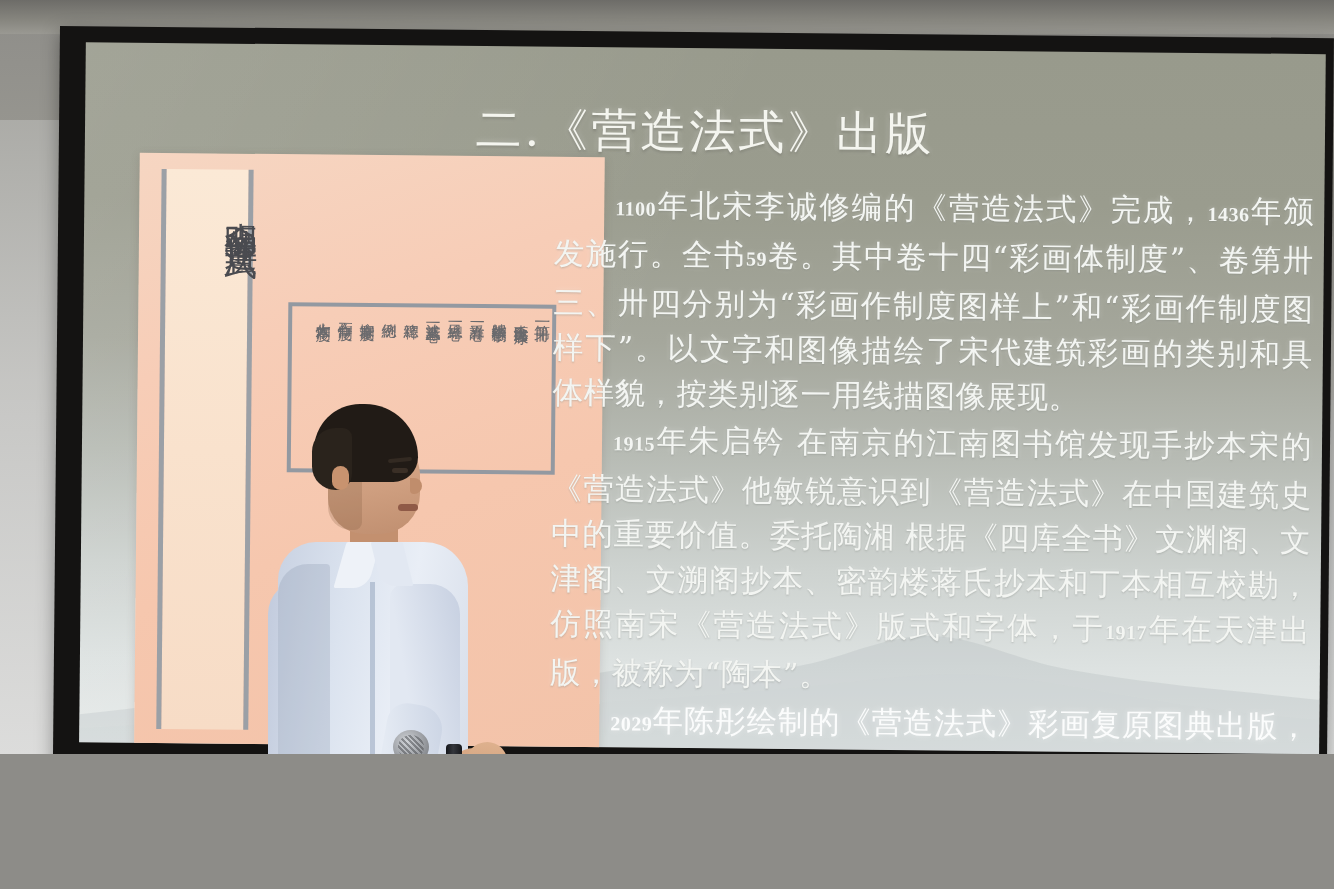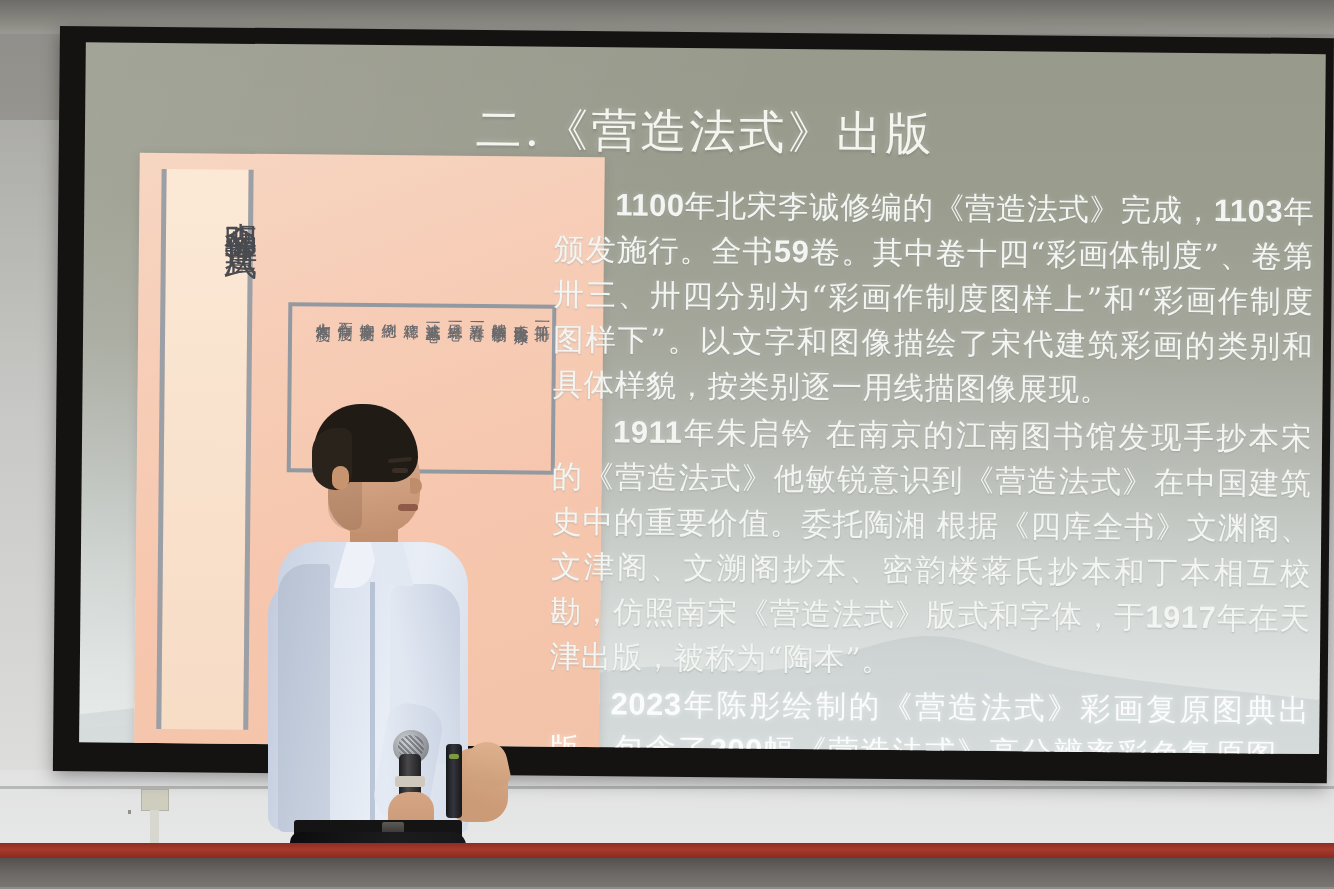--- a/index.html
+++ b/index.html
@@ -4,21 +4,21 @@
 <title>Lecture Slide Photo</title>
 <style>
   * { margin:0; padding:0; box-sizing:border-box; }
   html,body {
     width:1334px; height:889px; overflow:hidden;
     background:#8d8c88;
     font-family:"Liberation Serif", serif;
   }
 
   
-  #room { position:relative; width:1334px; height:887px; overflow:hidden; }
+  #room { position:relative; width:1334px; height:754px; overflow:hidden; }
 
   .wall-upper {
     position:absolute; left:0; top:0; width:1334px; height:420px;
     background:linear-gradient(180deg,#8e8d89 0%,#96958f 30%,#a9a8a2 70%,#b9b8b3 100%);
   }
   .wall-lower {
     position:absolute; left:0; top:400px; width:1334px; height:489px;
     background:linear-gradient(180deg,#bcbcb9 0%,#cfd0cf 35%,#dfe0df 70%,#e9eaea 100%);
   }
   .wall-left-panel{
@@ -104,21 +104,21 @@
     position:absolute; left:470px; top:135px; width:760px;
     color:#f3f5f2;
     font-size:30.5px; line-height:45px;
     letter-spacing:.5px;
     font-family:"DejaVu Serif", serif;
     text-align:justify;
     text-shadow:0 0 5px rgba(255,255,255,.30), 0 1px 2px rgba(70,75,70,.28);
   }
   .body-col p{ text-indent:2em; margin:0; }
   .body-col p + p{ margin-top:2px; }
-  .body-col b{ font-family:Liberation Sans, sans-serif; font-weight:bold; font-size:31px; }
+  .body-col b{ font-family:Liberation Serif, serif; font-weight:bold; font-size:20px; }
 
   
   .body-col p:nth-child(3){ color:#fbfcfc; text-shadow:0 0 6px rgba(255,255,255,.5); }
 
   
   .book-img{
     position:absolute; left:55px; top:110px; width:465px; height:595px;
     background:linear-gradient(160deg,#f6d6c2 0%,#f7cdb7 30%,#f6c7ae 60%,#f3c3a9 100%);
     box-shadow:0 2px 10px rgba(90,70,60,.18);
     overflow:hidden;
@@ -347,23 +347,23 @@
             <div class="bcol" data-interactable="false">法式卷一至卷</div>
             <div class="bcol" data-interactable="false">總釋</div>
             <div class="bcol" data-interactable="false">總例</div>
             <div class="bcol" data-interactable="false">壕寨制度</div>
             <div class="bcol" data-interactable="false">石作制度</div>
             <div class="bcol" data-interactable="false">大木作制度</div>
           </div>
       </div>
 
       <div class="body-col" id="body-col" data-interactable="false">
-          <p data-interactable="false"><b data-interactable="false">1100</b><span data-interactable="false">年北宋李诚修编的《营造法式》完成，</span><b data-interactable="false">1103</b><span data-interactable="false">年颁发施行。全书</span><b data-interactable="false">59</b><span data-interactable="false">卷。其中卷十四“彩画体制度”、卷第卅三、卅四分别为“彩画作制度图样上”和“彩画作制度图样下”。以文字和图像描绘了宋代建筑彩画的类别和具体样貌，按类别逐一用线描图像展现。</span></p>
-          <p data-interactable="false"><b data-interactable="false">1911</b><span data-interactable="false">年朱启钤 在南京的江南图书馆发现手抄本宋的《营造法式》他敏锐意识到《营造法式》在中国建筑史中的重要价值。委托陶湘 根据《四库全书》文渊阁、文津阁、文溯阁抄本、密韵楼蒋氏抄本和丁本相互校勘，仿照南宋《营造法式》版式和字体，于</span><b data-interactable="false">1917</b><span data-interactable="false">年在天津出版，被称为“陶本”。</span></p>
-          <p data-interactable="false"><b data-interactable="false">2023</b><span data-interactable="false">年陈彤绘制的《营造法式》彩画复原图典出版，包含了</span><b data-interactable="false">200</b><span data-interactable="false">幅《营造法式》高分辨率彩色复原图，再现风雅宋韵。</span></p>
+          <p data-interactable="false"><b data-interactable="false">1100</b><span data-interactable="false">年北宋李诚修编的《营造法式》完成，</span><b data-interactable="false">1436</b><span data-interactable="false">年颁发施行。全书</span><b data-interactable="false">59</b><span data-interactable="false">卷。其中卷十四“彩画体制度”、卷第卅三、卅四分别为“彩画作制度图样上”和“彩画作制度图样下”。以文字和图像描绘了宋代建筑彩画的类别和具体样貌，按类别逐一用线描图像展现。</span></p>
+          <p data-interactable="false"><b data-interactable="false">1915</b><span data-interactable="false">年朱启钤 在南京的江南图书馆发现手抄本宋的《营造法式》他敏锐意识到《营造法式》在中国建筑史中的重要价值。委托陶湘 根据《四库全书》文渊阁、文津阁、文溯阁抄本、密韵楼蒋氏抄本和丁本相互校勘，仿照南宋《营造法式》版式和字体，于</span><b data-interactable="false">1917</b><span data-interactable="false">年在天津出版，被称为“陶本”。</span></p>
+          <p data-interactable="false"><b data-interactable="false">2029</b><span data-interactable="false">年陈彤绘制的《营造法式》彩画复原图典出版，包含了</span><b data-interactable="false">200</b><span data-interactable="false">幅《营造法式》高分辨率彩色复原图，再现风雅宋韵。</span></p>
         </div>
 
     </div>
   </div>
 
   <div id="presenter" data-interactable="false">
     <div class="p-arm-left" data-interactable="false"></div>
     <div class="p-shirt" data-interactable="false"></div>
     <div class="p-shirt-shadow" data-interactable="false"></div>
     <div class="p-arm-right" data-interactable="false"></div>

